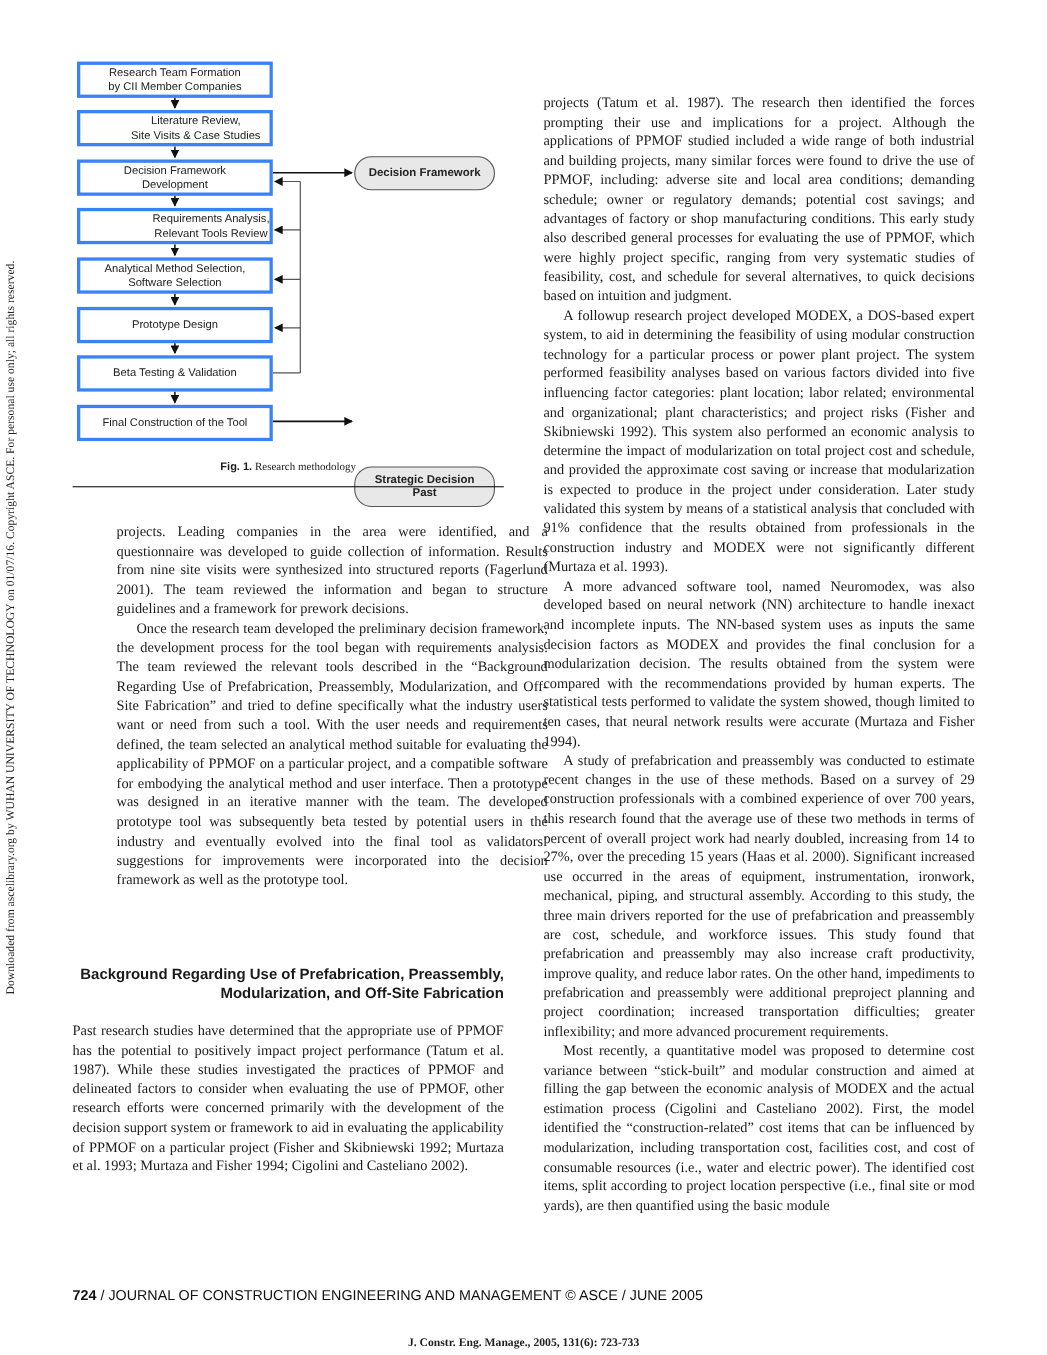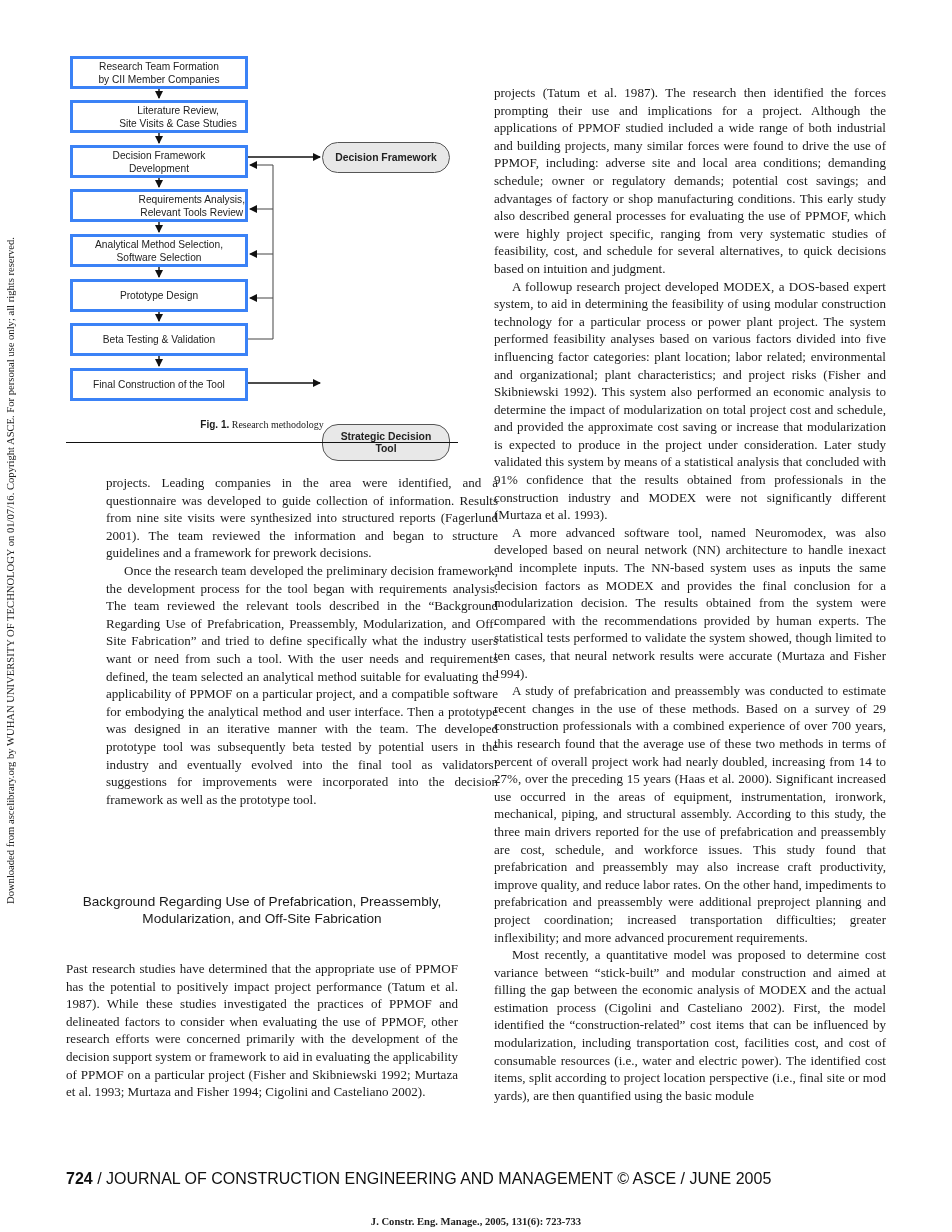--- a/index.html
+++ b/index.html
@@ -30,23 +30,23 @@
   }
   .fpill {
     position: absolute; border: 1px solid #555; background: #e8e8e8; border-radius: 16px;
     font-family: "Liberation Sans", sans-serif; font-weight: bold; font-size: 10.4px; line-height: 12px;
     display: flex; align-items: center; justify-content: center; text-align: center; box-sizing: border-box; color: #222;
   }
   .fig-caption { position: absolute; left: 0; top: 367px; width: 392px; text-align: center; font-family: "Liberation Serif", serif; font-size: 10px; }
   .fig-caption .lbl { font-family: "Liberation Sans", sans-serif; font-weight: bold; }
   .fig-rule { position: absolute; left: 0; top: 390px; width: 392px; height: 1px; background: #111; }
 
-  .section-heading { font-family: "Liberation Sans", sans-serif; font-weight: normal; font-size: 13.6px; line-height: 17px; margin: 16px; text-align: center; }
+  .section-heading { font-family: "Liberation Sans", sans-serif; font-weight: bold; font-size: 13.6px; line-height: 17px; margin: 0; text-align: right; }
 
-  .footer { position: absolute; left: 66px; top: 1170px; font-family: "Liberation Sans", sans-serif; font-size: 16px; color: #111; }
+  .footer { position: absolute; left: 66px; top: 1170px; font-family: "Liberation Sans", sans-serif; font-size: 13px; color: #111; }
   .footer b { font-weight: bold; }
   .citation { position: absolute; left: 0; width: 952px; top: 1216px; text-align: center; font-family: "Liberation Serif", serif; font-size: 10.6px; color: #222; font-weight: bold; }
 </style>
 </head>
 <body>
 
 <div class="sidebar-note">
   <span>Downloaded from ascelibrary.org by WUHAN UNIVERSITY OF TECHNOLOGY on 01/07/16. Copyright ASCE. For personal use only; all rights reserved.</span>
 </div>
 
@@ -122,21 +122,21 @@
   <div class="fbox" style="top:316px;height:33px;">
     <div>Final Construction of the Tool</div>
   </div>
 
   <div class="fpill" style="left:256px;top:90px;width:128px;height:31px;">
     <div>Decision Framework</div>
   </div>
   <div class="fpill" style="left:256px;top:332px;width:128px;height:37px;margin-top:40px;">
     <div>
         <div>Strategic Decision</div>
-        <div>Tool</div>
+        <div>Past</div>
       </div>
   </div>
 
   <div class="fig-caption">
     <span class="lbl">Fig. 1.</span>
     <span>Research methodology</span>
   </div>
   <div class="fig-rule"></div>
 </div>
 

